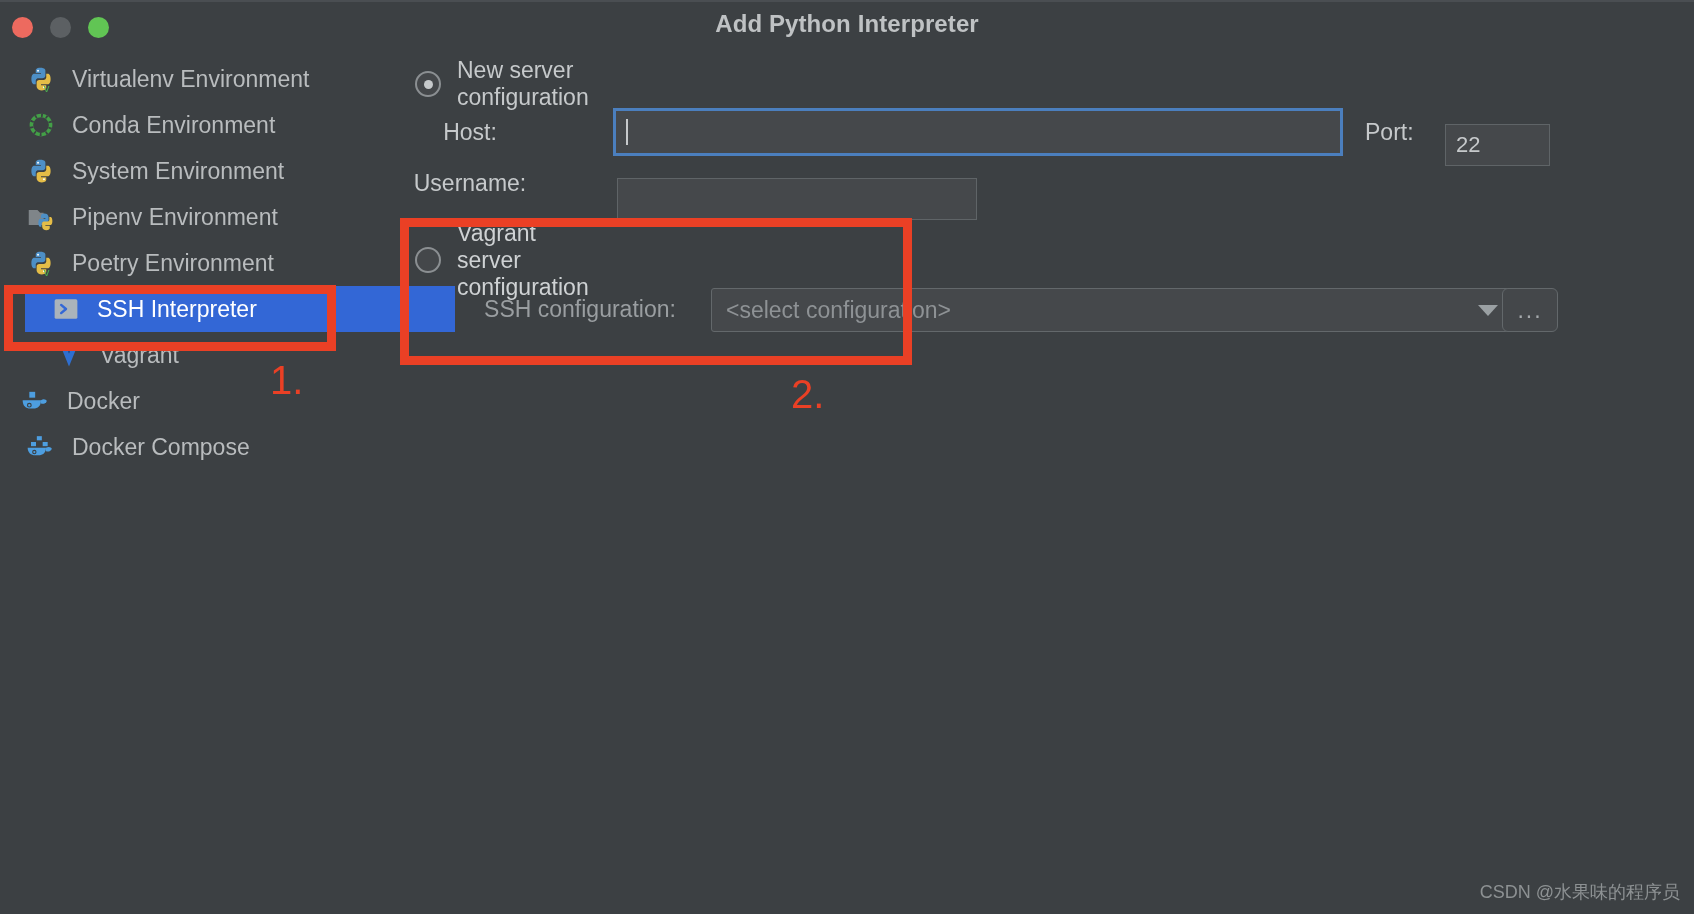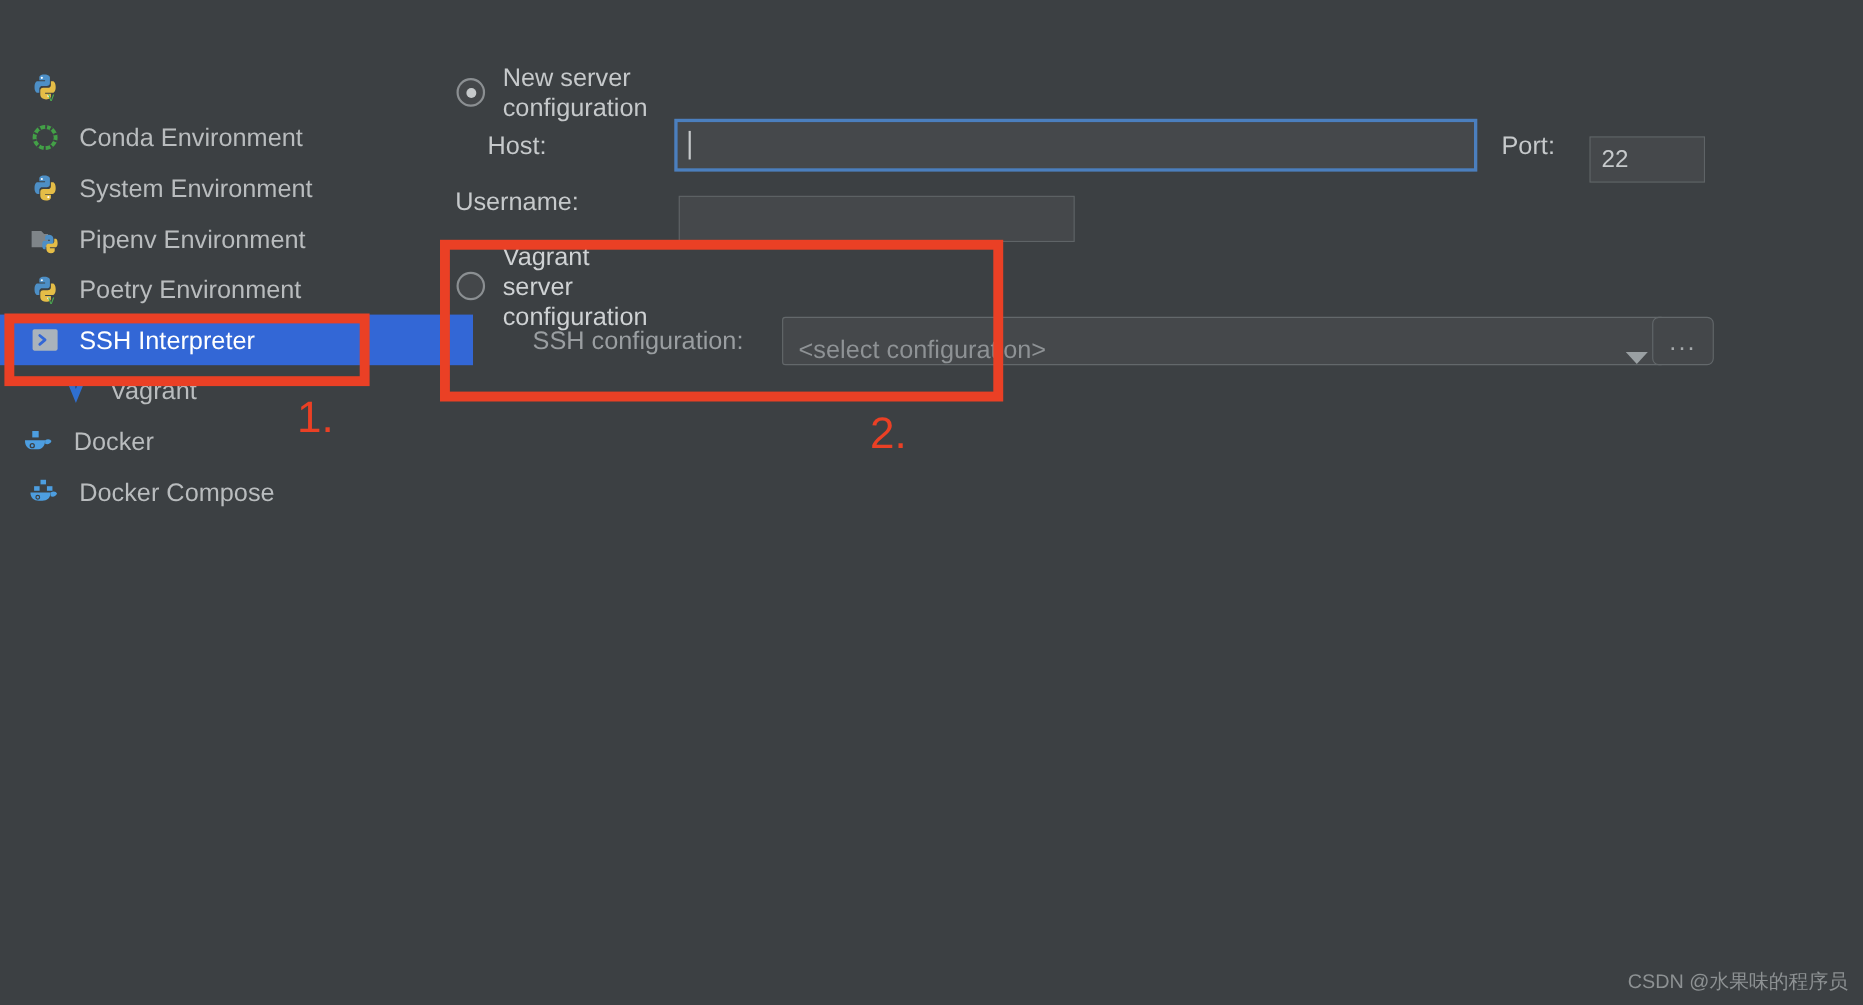--- a/index.html
+++ b/index.html
@@ -53,20 +53,21 @@
   }
   .side-item .ico {
     width: 30px; height: 30px;
     margin-right: 16px;
     display: inline-flex; align-items: center; justify-content: center;
     flex: 0 0 30px;
   }
   .side-item.selected {
     background: #3367d6;
     color: #ffffff;
+    margin-left: 25px;
   }
   .side-item.selected .label { color:#fff; }
 
   
   .main { position: absolute; left: 415px; top: 56px; }
 
   .radio-row { height: 44px; display: flex; align-items: center; }
   .radio {
     width: 26px; height: 26px; border-radius: 50%;
     border: 2px solid #8b8f92;
@@ -148,33 +149,42 @@
     right: 14px; bottom: 10px;
     color: #8d9193;
     font-size: 18px;
   }
 </style>
 </head>
 <body>
 
 <div id="root">
 
+  <div class="titlebar">
+    <div class="traffic">
+      <span class="dot close"></span>
+      <span class="dot min"></span>
+      <span class="dot zoom"></span>
+    </div>
+    <div class="window-title">Add Python Interpreter</div>
+  </div>
 
   <div class="sidebar">
 
     <div class="side-item" style="width:430px;">
       <span class="ico">
         <svg width="28" height="28" viewBox="0 0 32 32">
           <path d="M15 3c-4 0-5 2-5 3v3h6v1H8s-3 0-3 6 3 6 3 6h2v-4s0-3 3-3h5s3 0 3-3V6s0-3-6-3z" fill="#4d8fc6"></path>
           <path d="M17 29c4 0 5-2 5-3v-3h-6v-1h8s3 0 3-6-3-6-3-6h-2v4s0 3-3 3h-5s-3 0-3 3v4s0 5 6 5z" fill="#e5bd47"></path>
           <circle cx="12.6" cy="6.6" r="1.1" fill="#fff"></circle>
           <circle cx="19.4" cy="25.4" r="1.1" fill="#fff"></circle>
           <text x="19" y="31" font-size="13" fill="#4caf50" font-family="Liberation Sans, sans-serif">v</text>
         </svg>
       </span>
+      <span class="label">Virtualenv Environment</span>
     </div>
 
     <div class="side-item" style="width:430px;">
       <span class="ico">
         <svg width="28" height="28" viewBox="0 0 32 32">
           <circle cx="16" cy="16" r="11" fill="none" stroke="#43a047" stroke-width="4"></circle>
           <circle cx="16" cy="16" r="11" fill="none" stroke="#3c4043" stroke-width="4" stroke-dasharray="2 5" transform="rotate(-60 16 16)"></circle>
         </svg>
       </span>
       <span class="label">Conda Environment</span>
@@ -289,21 +299,21 @@
     </div>
 
     <div class="radio-row" style="position:absolute; left:0px; top:182px;">
       <span class="radio off">
           <span class="inner"></span>
         </span>
       <span class="radio-label dim">Vagrant server configuration</span>
     </div>
 
     <div class="field-label dim" style="position:absolute; left:40px; top:240px; width:250px;">SSH configuration:</div>
-    <div class="combo" style="position:absolute; left:296px; top:232px; width:802px;align-items:flex-end;">
+    <div class="combo" style="position:absolute; left:296px; top:232px; width:802px;">
       <span>&lt;select configuration&gt;</span>
       <span class="caret-down"></span>
     </div>
     <div class="ellipsis-btn" style="position:absolute; left:1087px; top:232px;">
       <span>...</span>
     </div>
 
   </div>
 
   <div class="annot-box" style="left:4px; top:285px; width:332px; height:66px;"></div>

